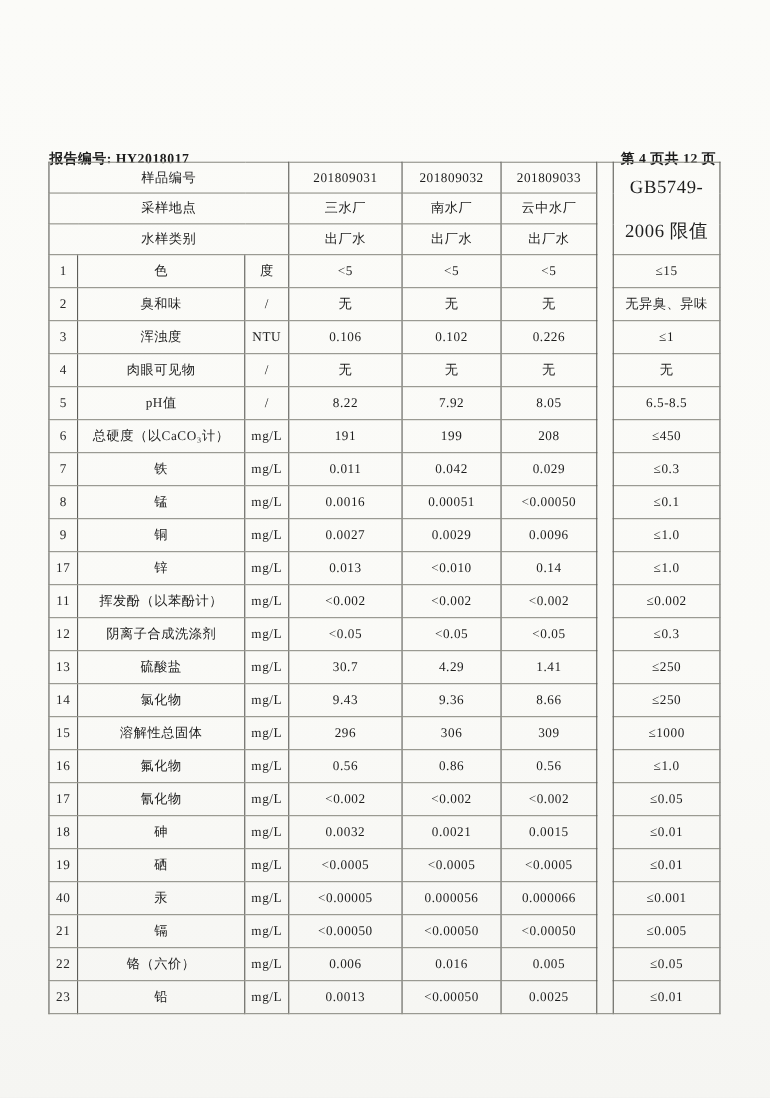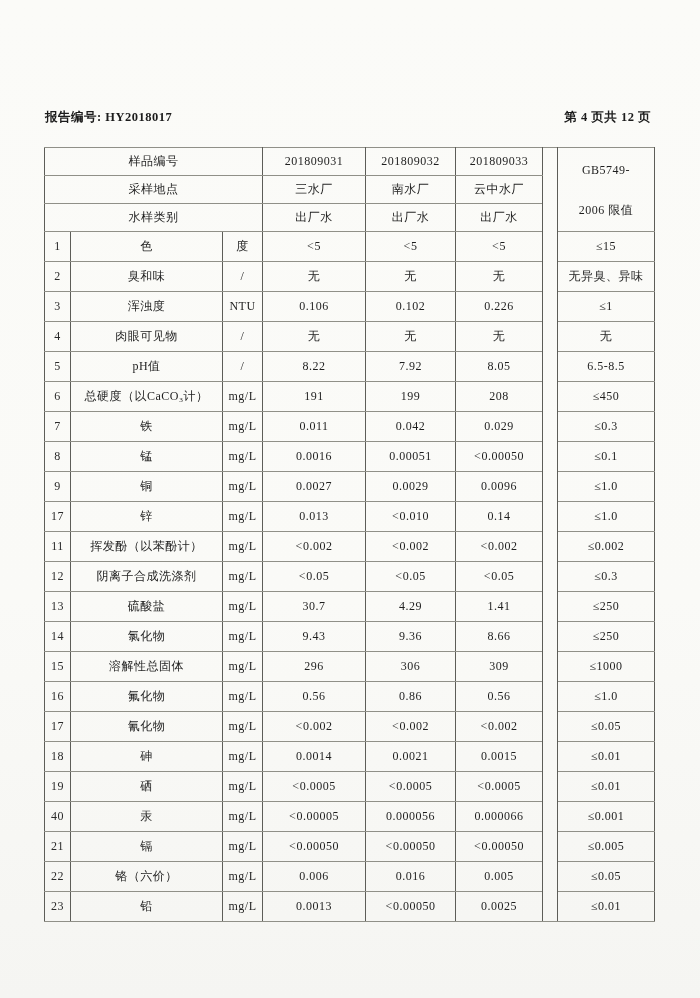--- a/index.html
+++ b/index.html
@@ -15,21 +15,21 @@
     color:#1f1f1f;
   }
   .title{
     position:absolute;top:78px;left:0;width:100%;
     text-align:center;
     font-size:18px;font-weight:700;letter-spacing:1.5px;
     color:#151515;
     margin:0;
   }
   .meta-row{
-    position:absolute;top:109px;left:45px;width:606px;
+    position:absolute;top:136px;left:45px;width:606px;
     display:flex;justify-content:space-between;align-items:baseline;
     font-size:12.5px;font-weight:700;color:#1c1c1c;
     letter-spacing:0.5px;
   }
   table.report{
     position:absolute;top:147px;left:44px;
     border-collapse:collapse;table-layout:fixed;
     font-size:12px;color:#1e1e1e;padding-left:40px;
   }
   table.report td{
@@ -42,21 +42,21 @@
     overflow:hidden;
     white-space:nowrap;
     letter-spacing:0.5px;
   }
   table.report{border:1px solid #4c4c48;}
   tr.hrow td{height:27px;}
   tr.brow td{height:29px;}
   td.name-cell{text-align:left;padding-left:7px;letter-spacing:1px;}
   td.hlabel{letter-spacing:3px;}
   td.gap-cell{border-top:none;border-bottom:none;}
-  td.limit-head{font-size:12px;letter-spacing:1px;}
+  td.limit-head{font-size:17px;letter-spacing:1px;}
   td.limit-head .lh-line{line-height:22px;}
   td.limit-head .lh-line + .lh-line{margin-top:18px;}
   td.no-cell{color:#2a2a2a;}
 </style>
 </head>
 <body>
 
 <div class="page">
 
 
@@ -268,21 +268,21 @@
       <td>&lt;0.002</td>
       <td>&lt;0.002</td>
       <td>&lt;0.002</td>
       <td>≤0.05</td>
     </tr>
 
     <tr class="brow">
       <td class="no-cell">18</td>
       <td class="name-cell">砷</td>
       <td>mg/L</td>
-      <td>0.0014</td>
+      <td>0.0032</td>
       <td>0.0021</td>
       <td>0.0015</td>
       <td>≤0.01</td>
     </tr>
 
     <tr class="brow">
       <td class="no-cell">19</td>
       <td class="name-cell">硒</td>
       <td>mg/L</td>
       <td>&lt;0.0005</td>

